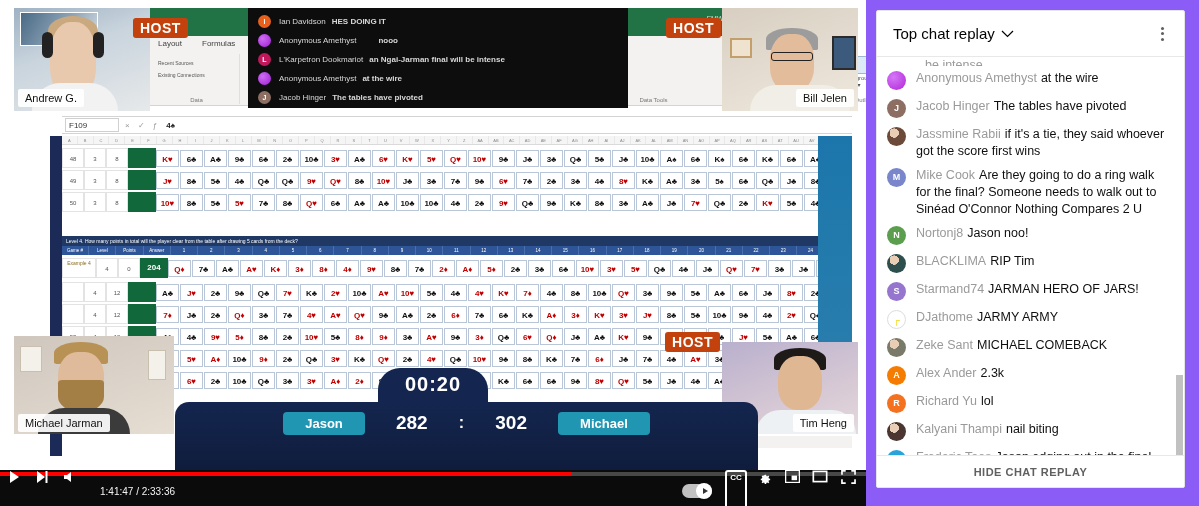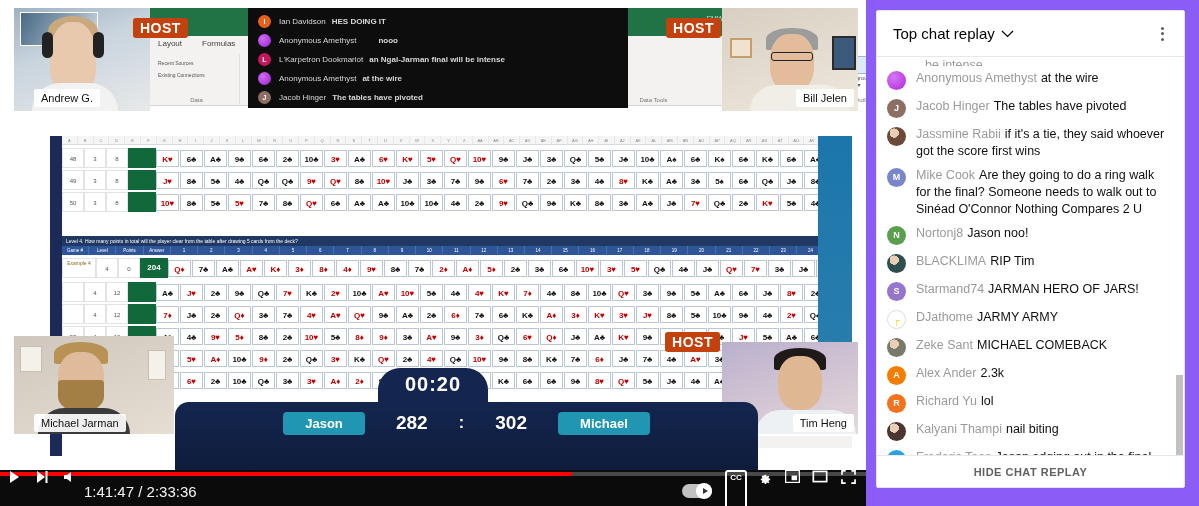--- a/index.html
+++ b/index.html
@@ -46,21 +46,21 @@
   .qbanner { position:absolute; left:0; right:0; background:#1f3864; color:#fff; font-size:5px; padding:2px 4px; }
   .colband { position:absolute; left:0; right:0; height:9px; background:#2e5597; display:flex;}
   .colband i { flex:1; font-size:4.5px; font-style:normal; color:#fff; text-align:center; line-height:9px; border-right:1px solid #4a6fae;}
 
   
   .blue-slab { position:absolute; right:14px; top:136px; width:34px; bottom:58px; background:linear-gradient(180deg,#1c76ab,#2b7fad); }
   .left-navy { position:absolute; left:50px; top:136px; width:12px; bottom:14px; background:#1b2a57; }
 
   
   .cam { position:absolute; overflow:hidden; }
-  .cam-name { position:absolute; left:20px; bottom:4px; background:rgba(255,255,255,.92); color:#111; font-size:11px; padding:3px 7px; border-radius:2px; white-space:nowrap;}
+  .cam-name { position:absolute; left:4px; bottom:4px; background:rgba(255,255,255,.92); color:#111; font-size:11px; padding:3px 7px; border-radius:2px; white-space:nowrap;}
   .host-badge { position:absolute; background:#c2410c; color:#fff; font-size:14px; font-weight:bold; padding:2px 7px; border-radius:3px; letter-spacing:.5px;}
 
   .cam-andrew { left:14px; top:8px; width:136px; height:103px; background:linear-gradient(160deg,#9fb2c4 0%,#c9d4dd 40%,#e7e9ea 100%); }
   .cam-andrew .pic { position:absolute; left:6px; top:4px; width:78px; height:34px; background:linear-gradient(120deg,#4a6a86,#93a9bb 60%,#d8dee3); border:1px solid #fff;}
   .cam-andrew .face { position:absolute; left:36px; top:14px; width:46px; height:74px; border-radius:44% 44% 38% 38%; background:#e8c9ae; }
   .cam-andrew .hair { position:absolute; left:34px; top:8px; width:50px; height:30px; border-radius:50% 50% 10% 10%; background:#caa97f;}
   .cam-andrew .hs1 { position:absolute; left:28px; top:24px; width:11px; height:26px; border-radius:6px; background:#222;}
   .cam-andrew .hs2 { position:absolute; left:79px; top:24px; width:11px; height:26px; border-radius:6px; background:#222;}
   .cam-andrew .body { position:absolute; left:18px; bottom:0; width:86px; height:28px; border-radius:40px 40px 0 0; background:#f2f2f2;}
 
@@ -95,21 +95,21 @@
   .sb-live span { background:#8f1420; color:#fff; font-size:9px; font-weight:bold; padding:3px 12px; border-radius:3px; letter-spacing:.3px;}
 
   .timer { position:absolute; left:50%; transform:translateX(-50%); bottom:68px; width:110px; height:34px; background:#14264f; border-radius:22px 22px 0 0; color:#fff; font-size:20px; font-weight:bold; text-align:center; line-height:32px; letter-spacing:1px;}
 
   
   .progress-wrap { position:absolute; left:0; right:0; bottom:30px; height:4px; background:rgba(255,255,255,.25);}
   .progress-played { position:absolute; left:0; top:0; height:4px; background:#ff0000; }
   .controls { position:absolute; left:0; right:0; bottom:0; height:30px; display:flex; align-items:center; color:#fff; }
   .ctl { width:28px; height:43px; display:flex; justify-content:center; cursor:pointer; }
   .ctl svg { fill:#fff; }
-  .timecode { font-size:15px; color:#fff; margin-left:0; opacity:.95; white-space:nowrap;}
+  .timecode { font-size:10px; color:#fff; margin-left:16px; opacity:.95; white-space:nowrap;}
   .ctl-right { margin-left:auto; display:flex; align-items:center; padding-right:4px; }
   .autoplay { width:30px; height:14px; border-radius:7px; background:rgba(255,255,255,.75); position:relative; margin-right:10px;}
   .autoplay .knob { position:absolute; right:0; top:-1px; width:16px; height:16px; border-radius:50%; background:#fff; display:flex;align-items:center;justify-content:center;}
   .autoplay .knob::after { content:""; border-left:5px solid #333; border-top:3.5px solid transparent; border-bottom:3.5px solid transparent; margin-left:2px;}
   .ccbox { border:2px solid #fff; border-radius:3px; font-size:8px; font-weight:bold; padding:0 3px; line-height:11px; color:#fff;}
 
   
   .chat { position:relative; width:333px; height:506px; background:#8b5cf6; padding:10px 14px 0 10px; }
   .chat-card { position:relative; width:100%; height:478px; background:#fff; border:1px solid #e5e5e5; border-radius:2px; display:flex; flex-direction:column; overflow:hidden;}
   .chat-header { height:46px; flex:none; display:flex; align-items:center; padding:0 10px 0 16px; border-bottom:1px solid #e8e8e8; }
@@ -197,20 +197,25 @@
               </div>
             <div class="ribbtn" style="left:30px">
                 <div class="ribicon"></div>
                 <div>Ungroup ▾</div>
               </div>
 
             <div class="gl">Outline</div>
           </div>
         </div>
 
+        <div class="formula-bar">
+          <div class="namebox">F109</div>
+          <span class="fx-icons">× ✓ ƒ</span>
+          <span class="fx-val">4♠</span>
+        </div>
 
         <div class="left-navy"></div>
 
         <div class="sheet">
           <div class="colhdr" id="colhdr">
               <i>A</i>
               <i>B</i>
               <i>C</i>
               <i>D</i>
               <i>E</i>

